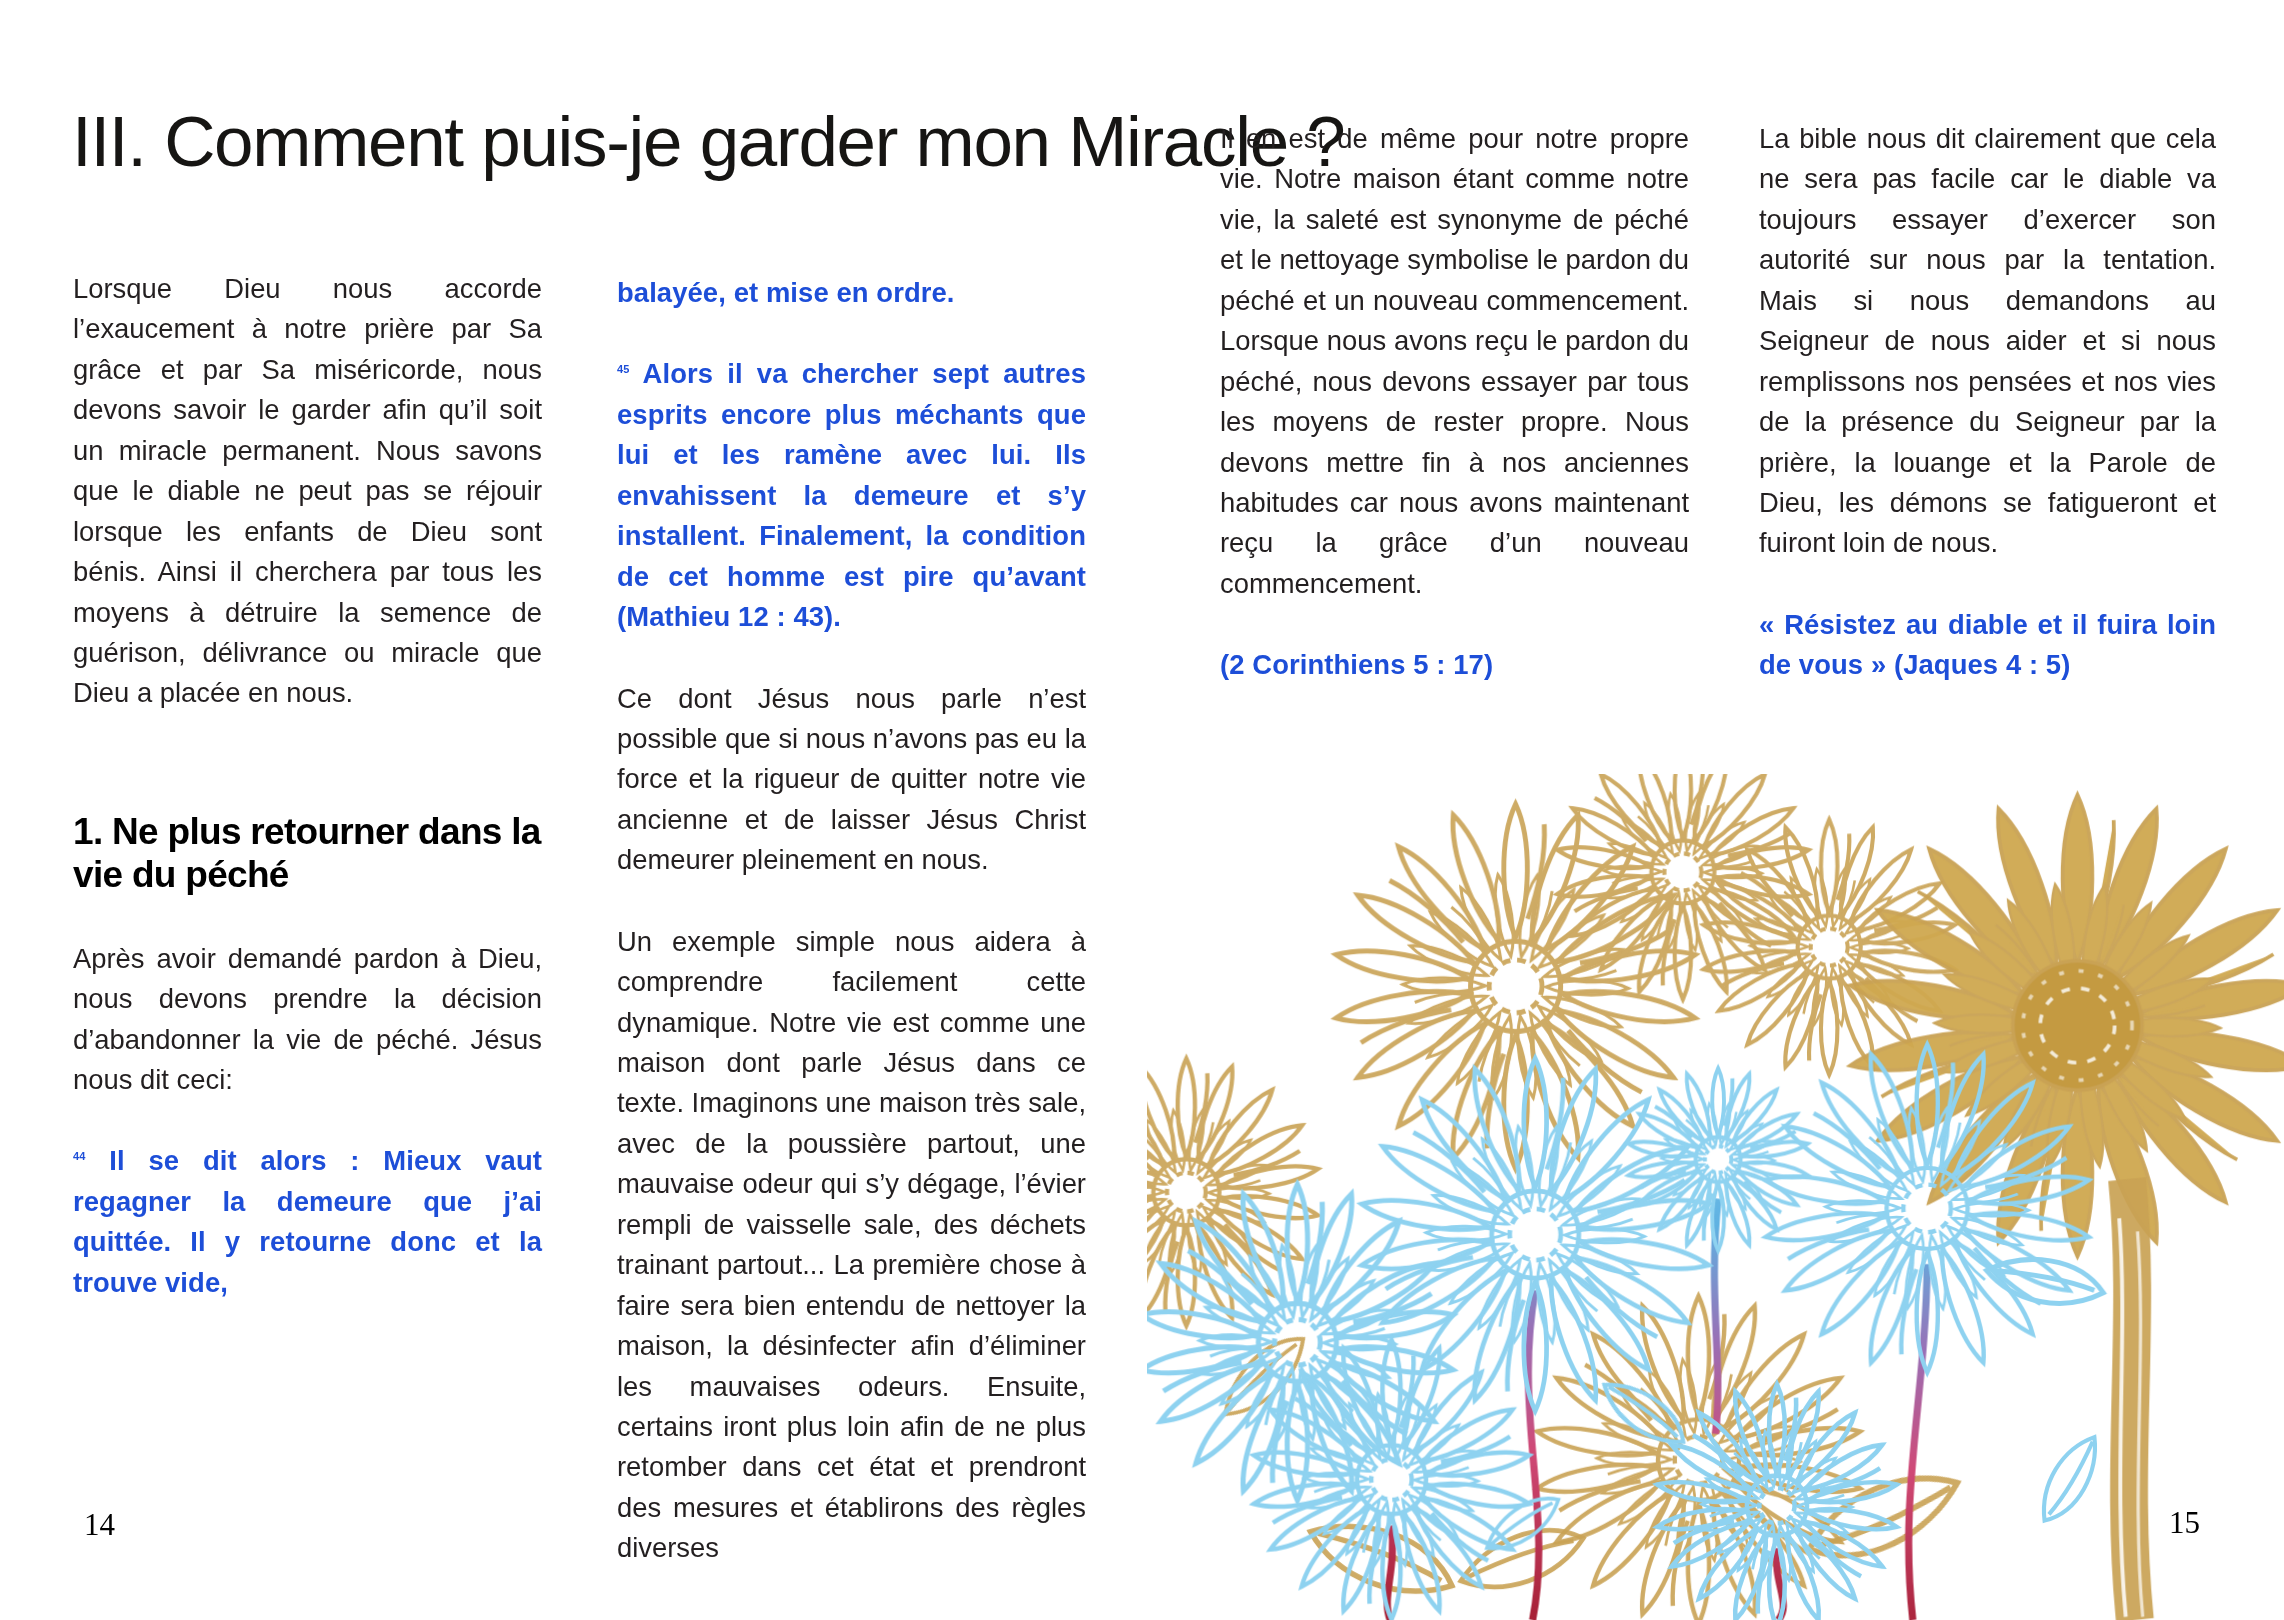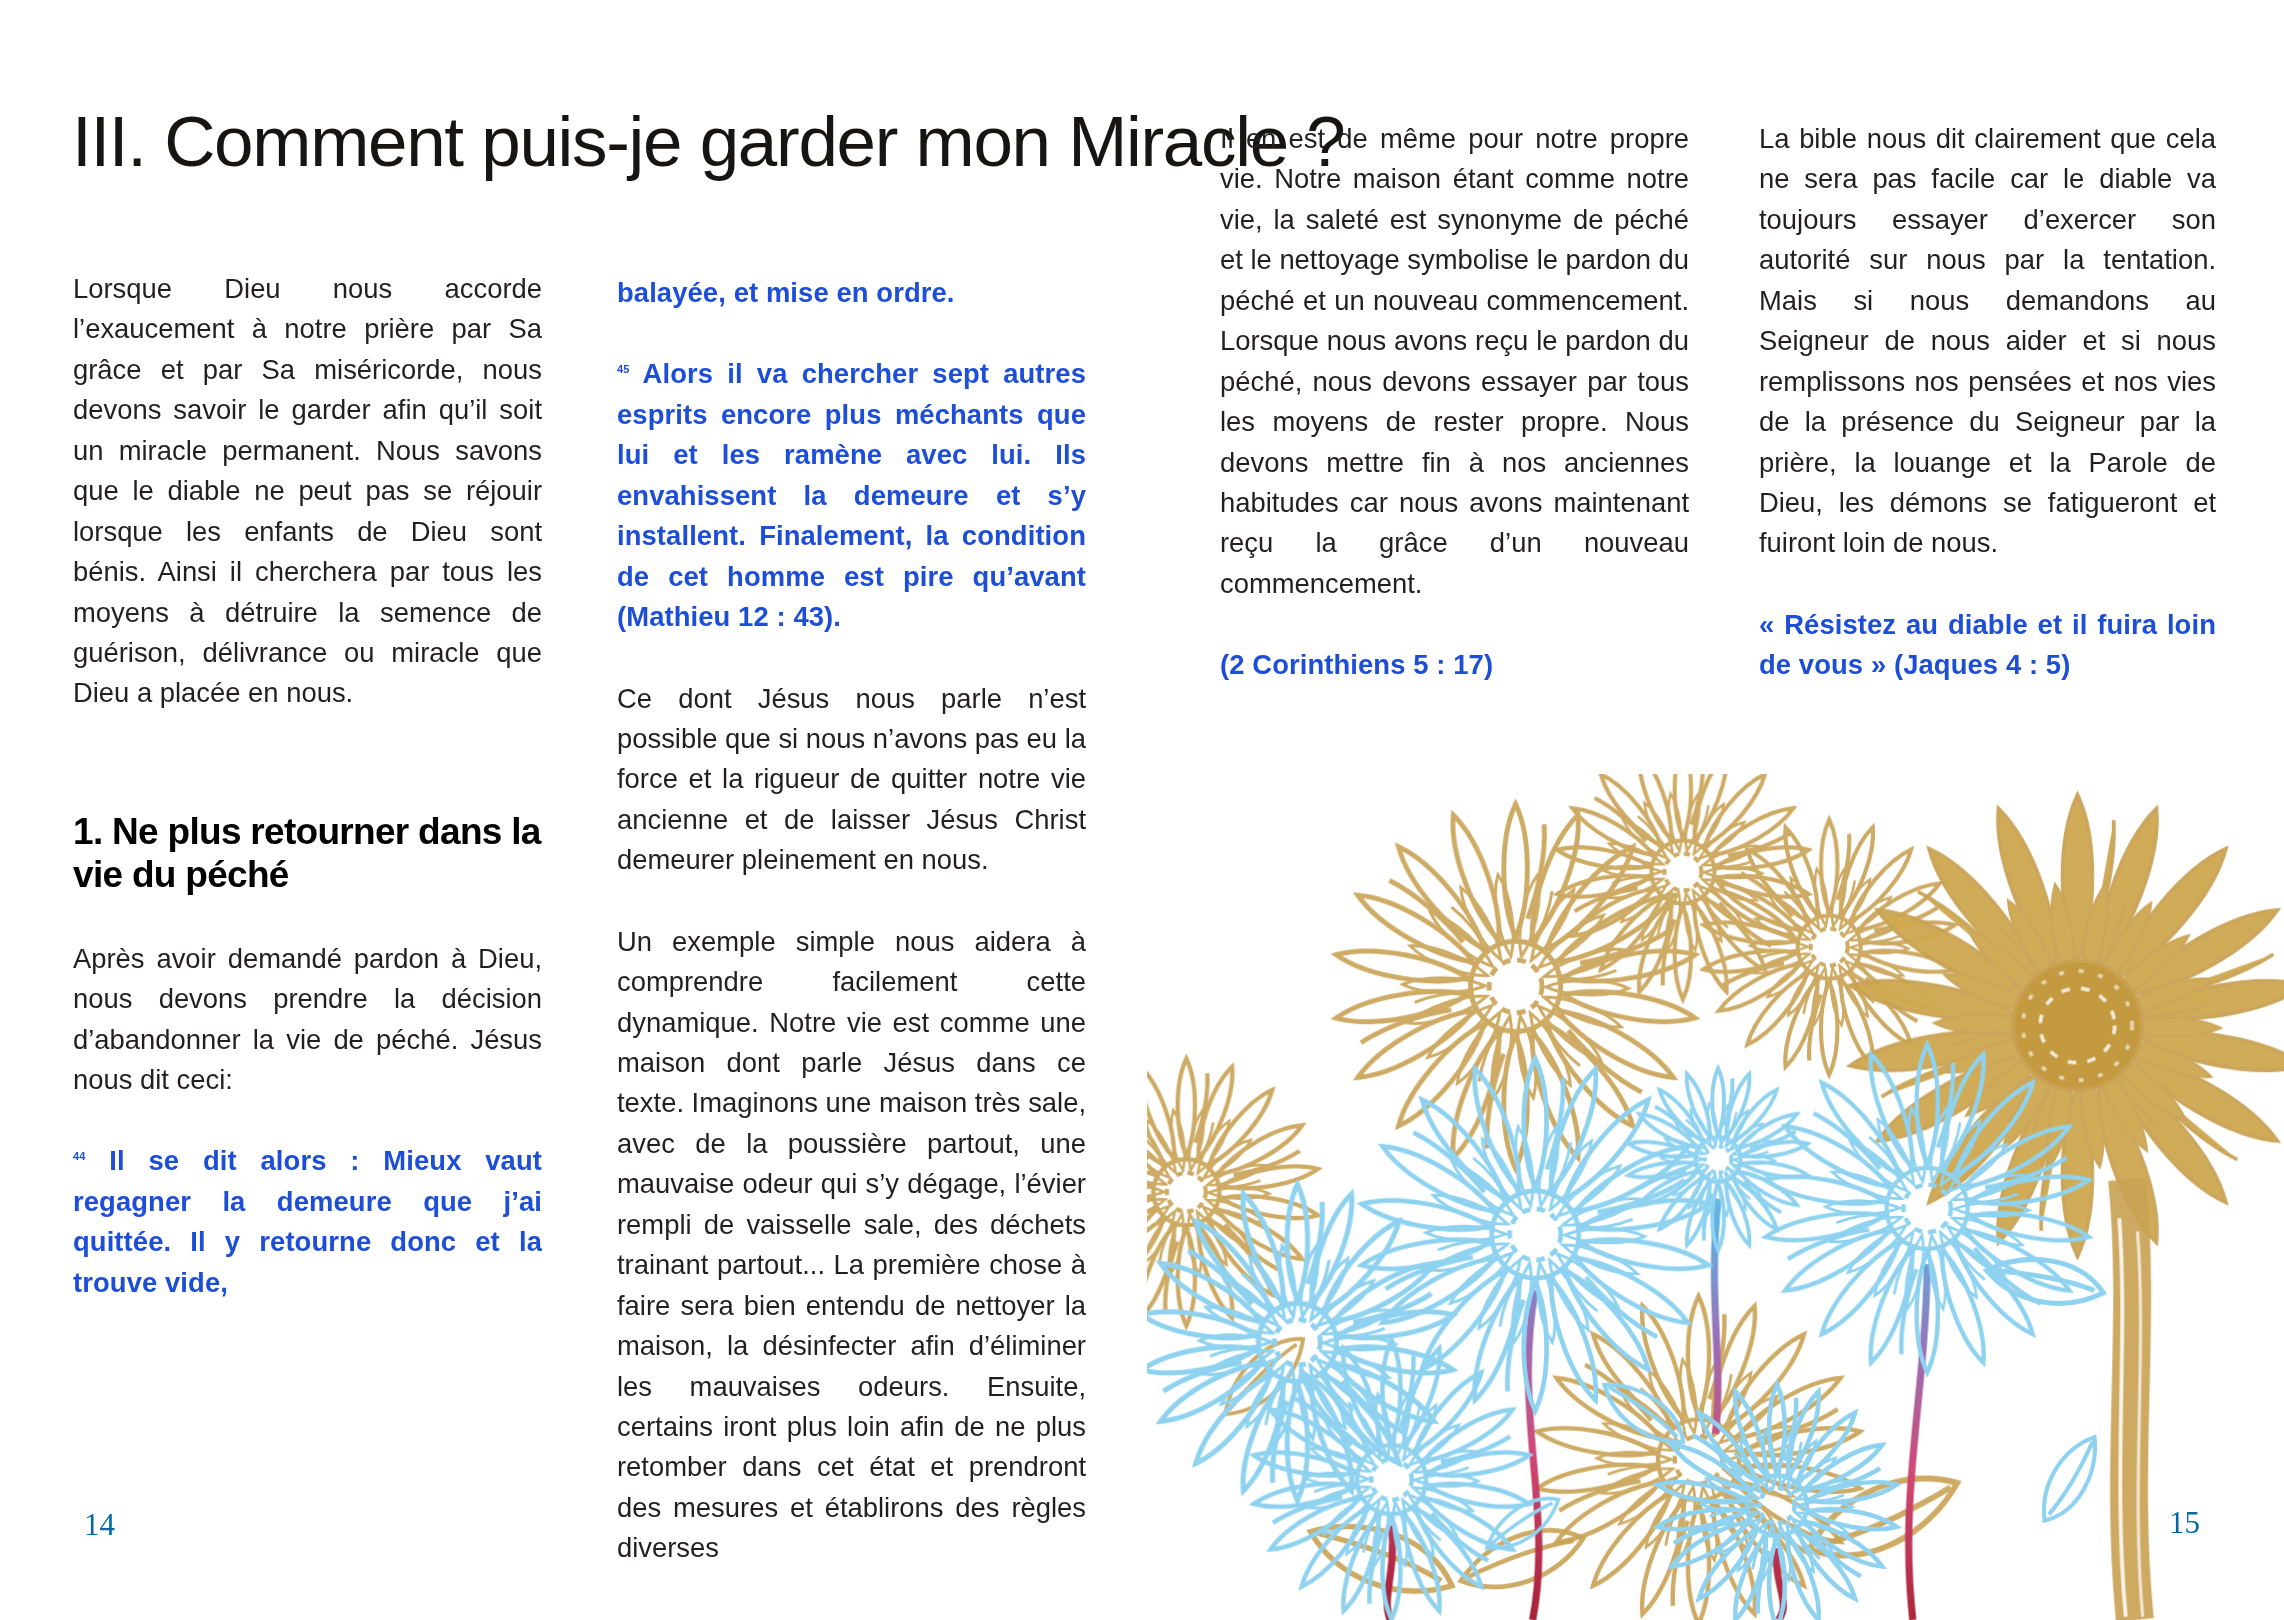--- a/index.html
+++ b/index.html
@@ -33,21 +33,21 @@
     color:#1d4ed8;font-weight:bold;letter-spacing:0.1px;
     margin:4px 0 41px 0;
   }
   .quote sup{
     font-size:11px;line-height:0;vertical-align:super;
   }
   .quote-ref{display:block;text-align:left;}
   .page-number{
     position:absolute;z-index:3;
     font-family:"Liberation Serif", serif;
-    font-size:31px;color:#0369a1;
+    font-size:31px;color:#000000;
   }
   .page-number.left{left:84px;top:1507px;}
   .page-number.right{left:2169px;top:1505px;}
   .flowers{
     position:absolute;left:1147px;top:774px;width:1137px;height:846px;
     z-index:1;
   }
 </style>
 </head>
 <body>

